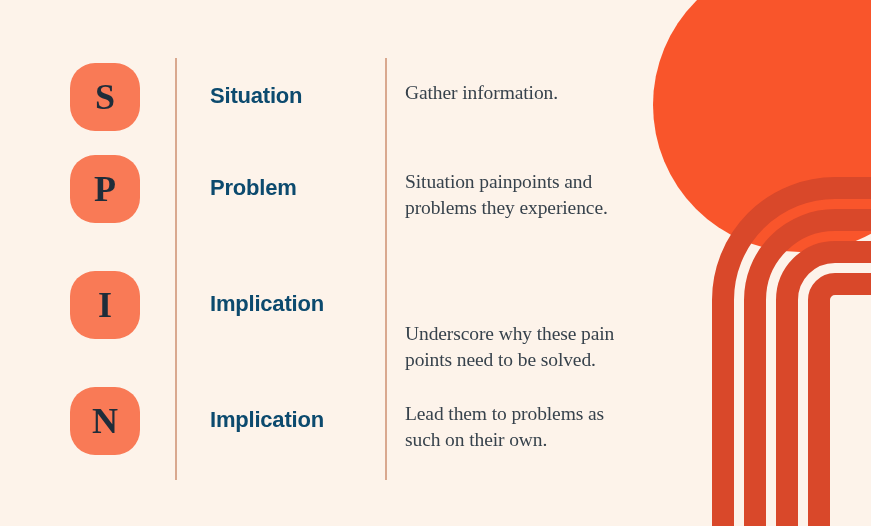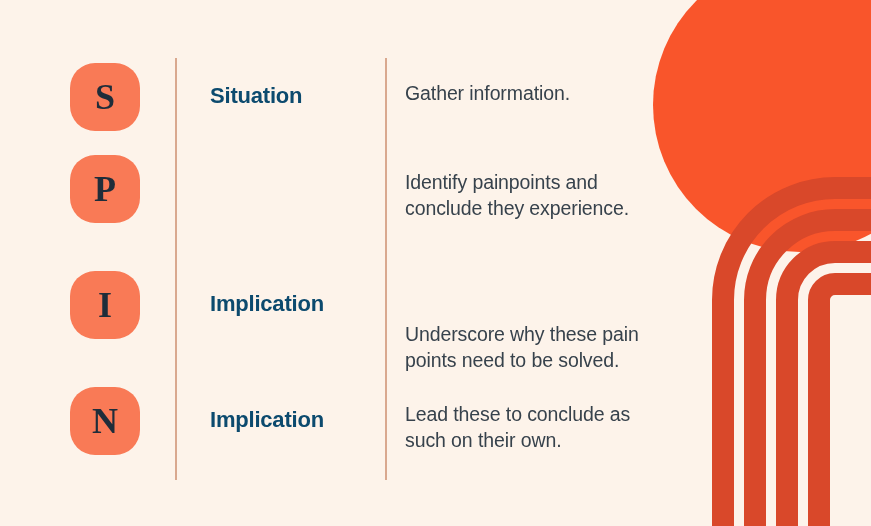--- a/index.html
+++ b/index.html
@@ -86,21 +86,21 @@
     font-size: 22px;
     letter-spacing: -0.2px;
     line-height: 1.15;
   }
 
   .desc {
     position: absolute;
     left: 405px;
     width: 235px;
     color: #37424C;
-    font-family: Liberation Sans, sans-serif;
+    font-family: Liberation Serif, serif;
     font-weight: 400;
     font-size: 19.5px;
     line-height: 1.34;
     letter-spacing: -0.1px;
   }
 
   
   #row-1 { top: 63px;  height: 95px; }
   #row-1 .badge { left: 70px; top: 0px; }
   #row-1 .label { top: 20px; }
@@ -144,29 +144,30 @@
     <div class="divider" id="divider-2"></div>
 
     <div class="row" id="row-1">
       <div class="badge">S</div>
       <div class="label">Situation</div>
       <div class="desc">Gather information.</div>
     </div>
 
     <div class="row" id="row-2">
       <div class="badge">P</div>
-      <div class="desc">Identify painpoints and conclude they experience.</div>
+      <div class="label">Problem</div>
+      <div class="desc">Situation painpoints and problems they experience.</div>
     </div>
 
     <div class="row" id="row-3">
       <div class="badge">I</div>
       <div class="label">Implication</div>
       <div class="desc">Underscore why these pain points need to be solved.</div>
     </div>
 
     <div class="row" id="row-4">
       <div class="badge">N</div>
       <div class="label">Implication</div>
-      <div class="desc">Lead these to conclude as such on their own.</div>
+      <div class="desc">Lead them to problems as such on their own.</div>
     </div>
 
   </div>
 </div>
 
 </body></html>

